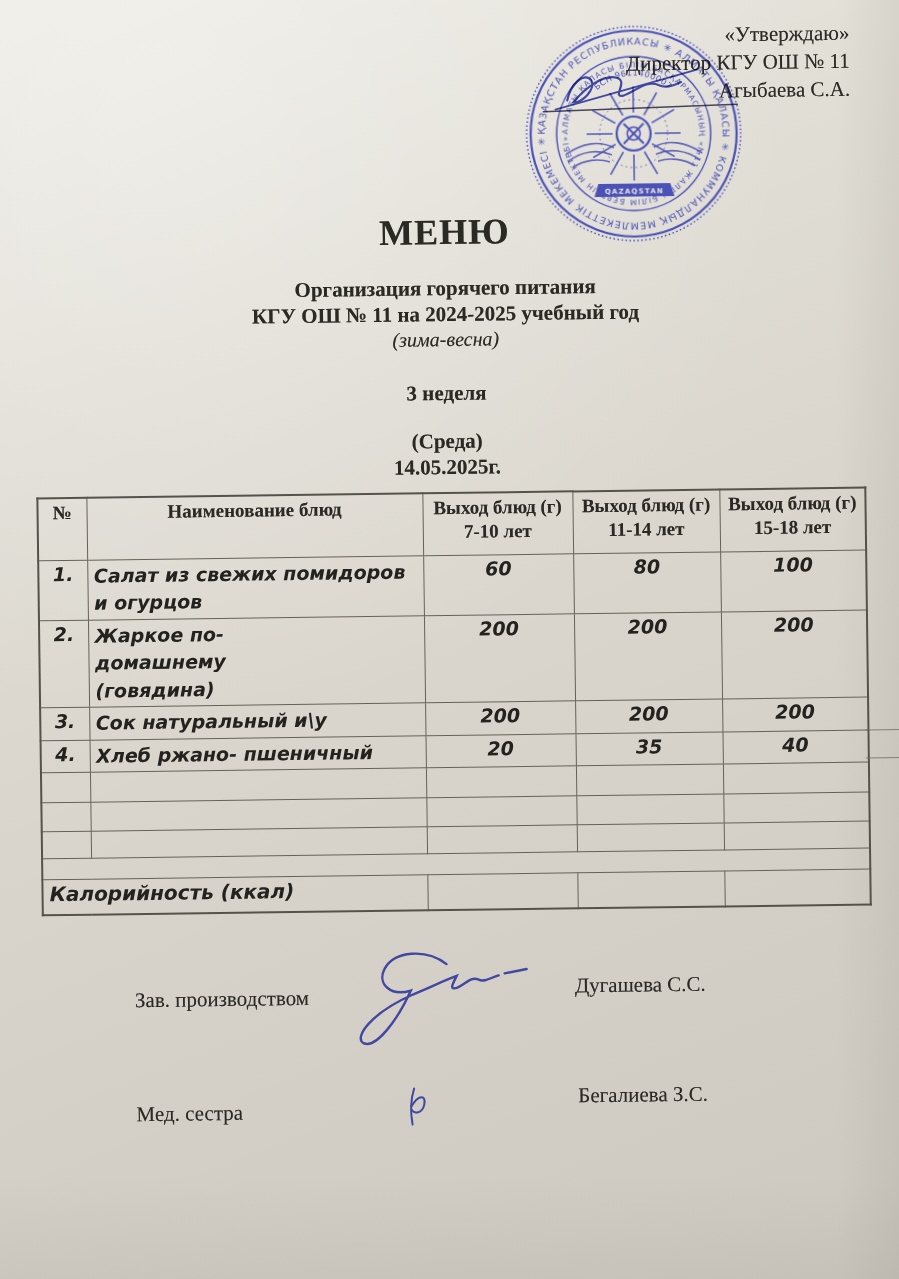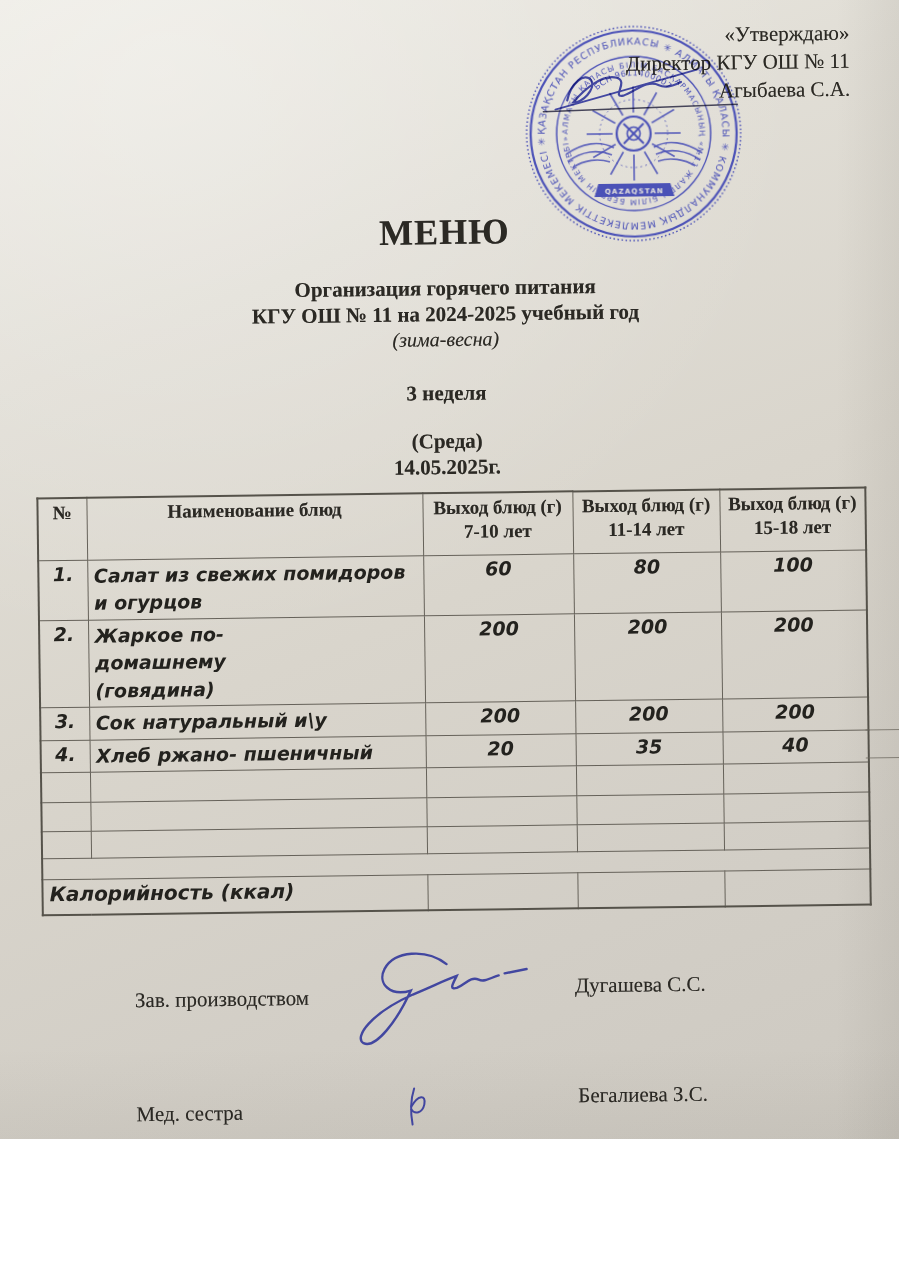--- a/index.html
+++ b/index.html
@@ -1,18 +1,18 @@
 <!DOCTYPE html>
 <html><head>
 <meta charset="utf-8">
 <style>
   html,body{margin:0;padding:0;}
   body{width:899px;height:1279px;overflow:hidden;
        font-family:"Liberation Serif", serif;}
-  .paper{position:absolute;left:0;top:0;width:899px;height:1139px;
+  .paper{position:absolute;left:0;top:0;width:899px;height:1279px;
     background:
       radial-gradient(120% 85% at 18% 6%, rgba(255,255,255,.30), rgba(255,255,255,0) 60%),
       linear-gradient(to left, rgba(110,105,95,.10), rgba(110,105,95,0) 7%),
       linear-gradient(to bottom, rgba(110,105,95,0) 92%, rgba(110,105,95,.08)),
       linear-gradient(158deg,#edebe4 0%,#e1ded6 26%,#d9d5cc 52%,#d2cec6 78%,#cdc9c1 100%);
   }
   .tilt{position:absolute;left:0;top:0;width:899px;height:1279px;
         transform:rotate(-0.75deg);transform-origin:450px 620px;}
   .abs{position:absolute;}
   .serif{font-family:"Liberation Serif", serif;color:#2b2924;}

